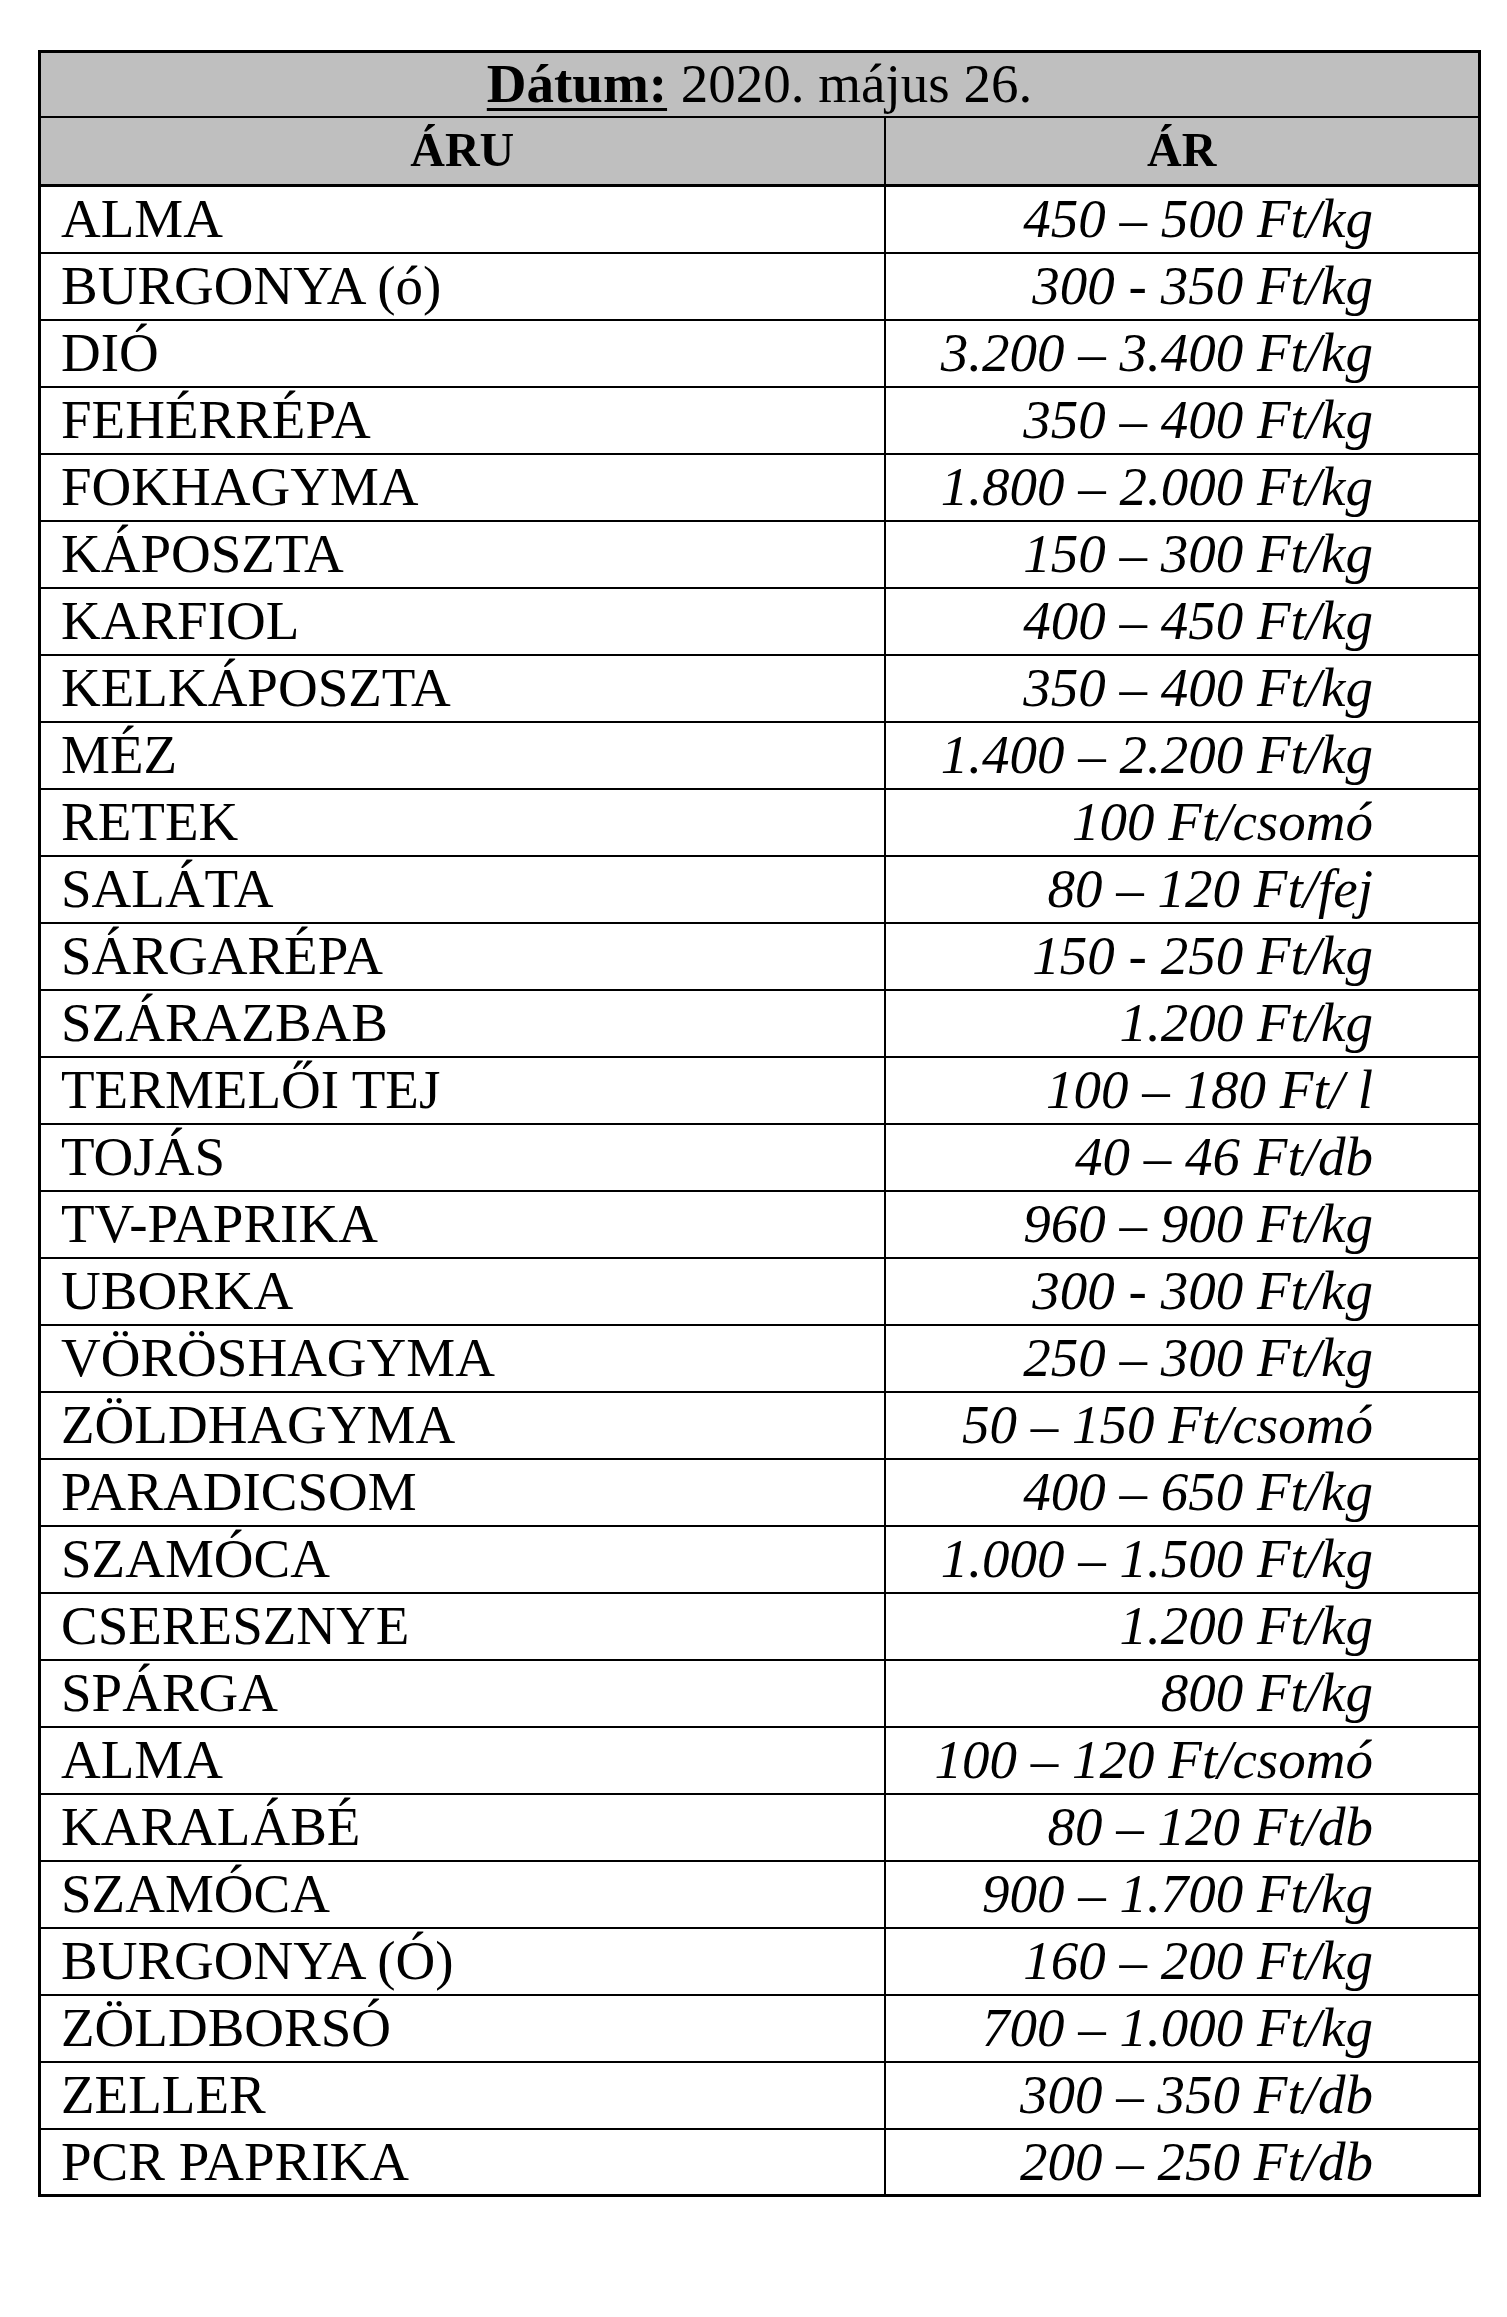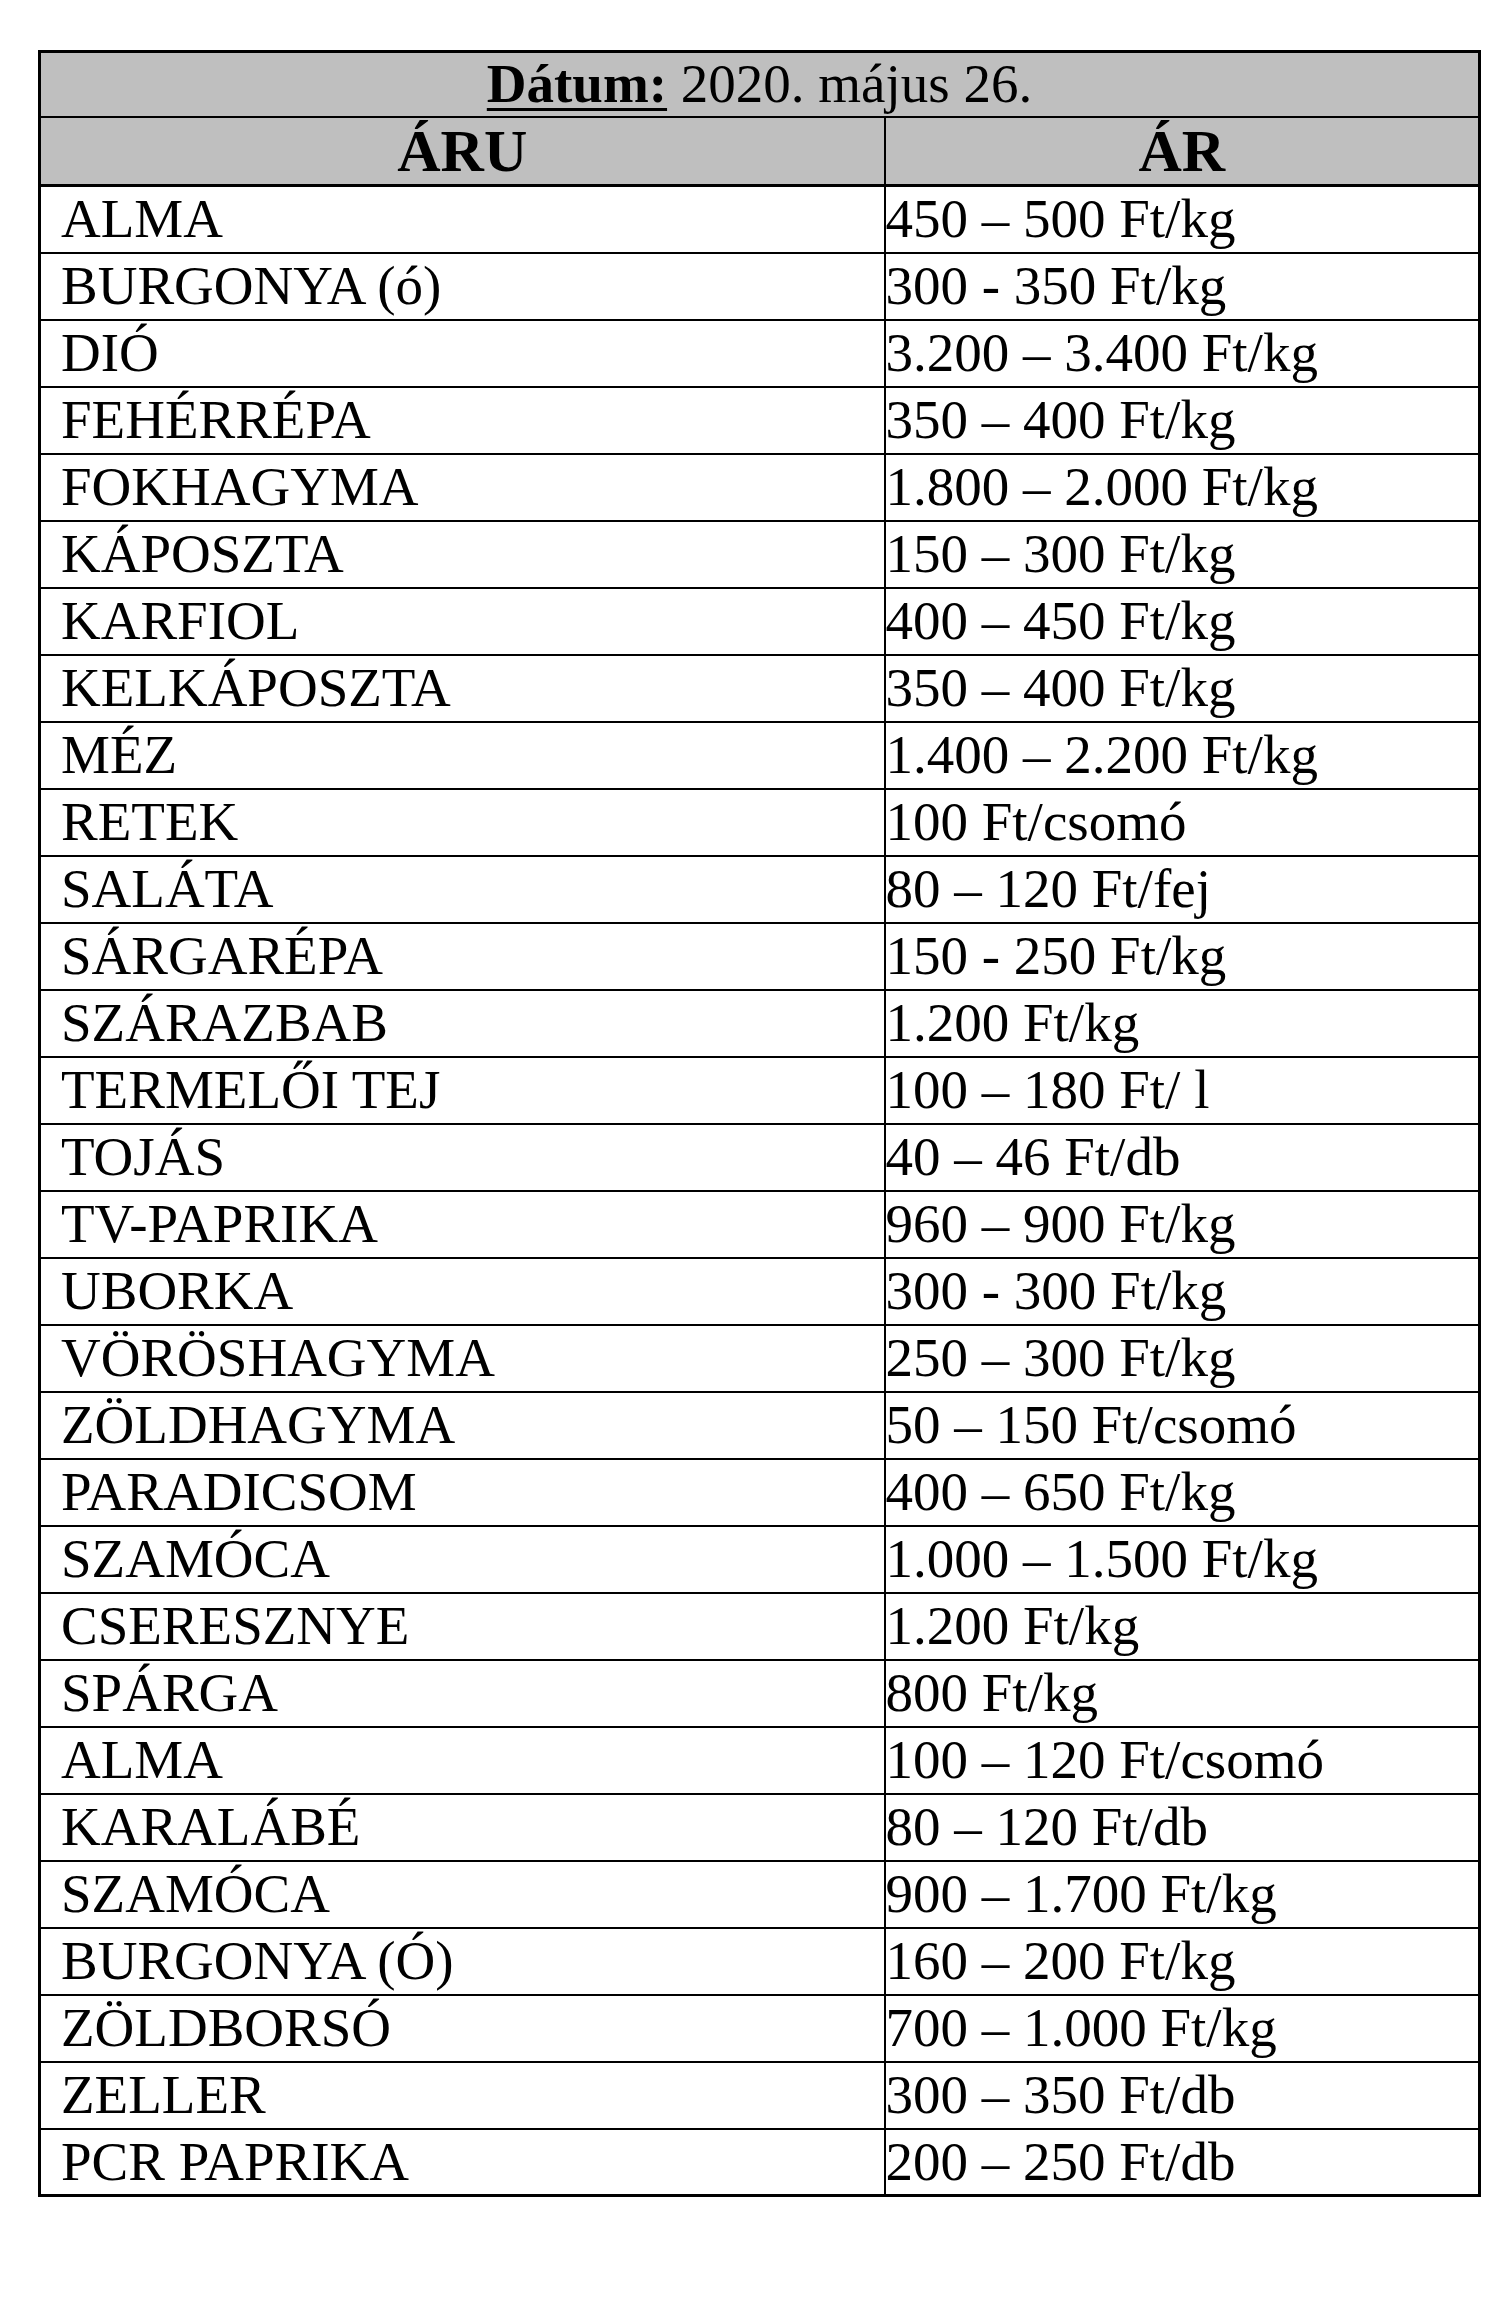--- a/index.html
+++ b/index.html
@@ -42,31 +42,33 @@
     text-decoration:underline;
     text-decoration-thickness:3px;
     text-underline-offset:6px;
   }
   .date-value{font-weight:normal;}
   tr.col-header-row td{
     height:69px;
     background:var(--header-bg);
     text-align:center;
     font-weight:bold;
-    font-size:60px;
+    font-size:48px;
     border-bottom-width:3px;
   }
   tr.data-row td{height:67px;}
   td.item-cell{
     text-align:left;
     padding-left:20px;
     margin-top:40px;
   }
   td.price-cell{
-    padding-right:46px;
+    text-align:right;
+    padding-right:105px;
+    font-style:italic;
   }
   col.c-item{width:845px;}
   col.c-price{width:595px;}
 </style>
 </head>
 <body>
 
 <div class="sheet">
   <table class="price-table">
     <colgroup>

